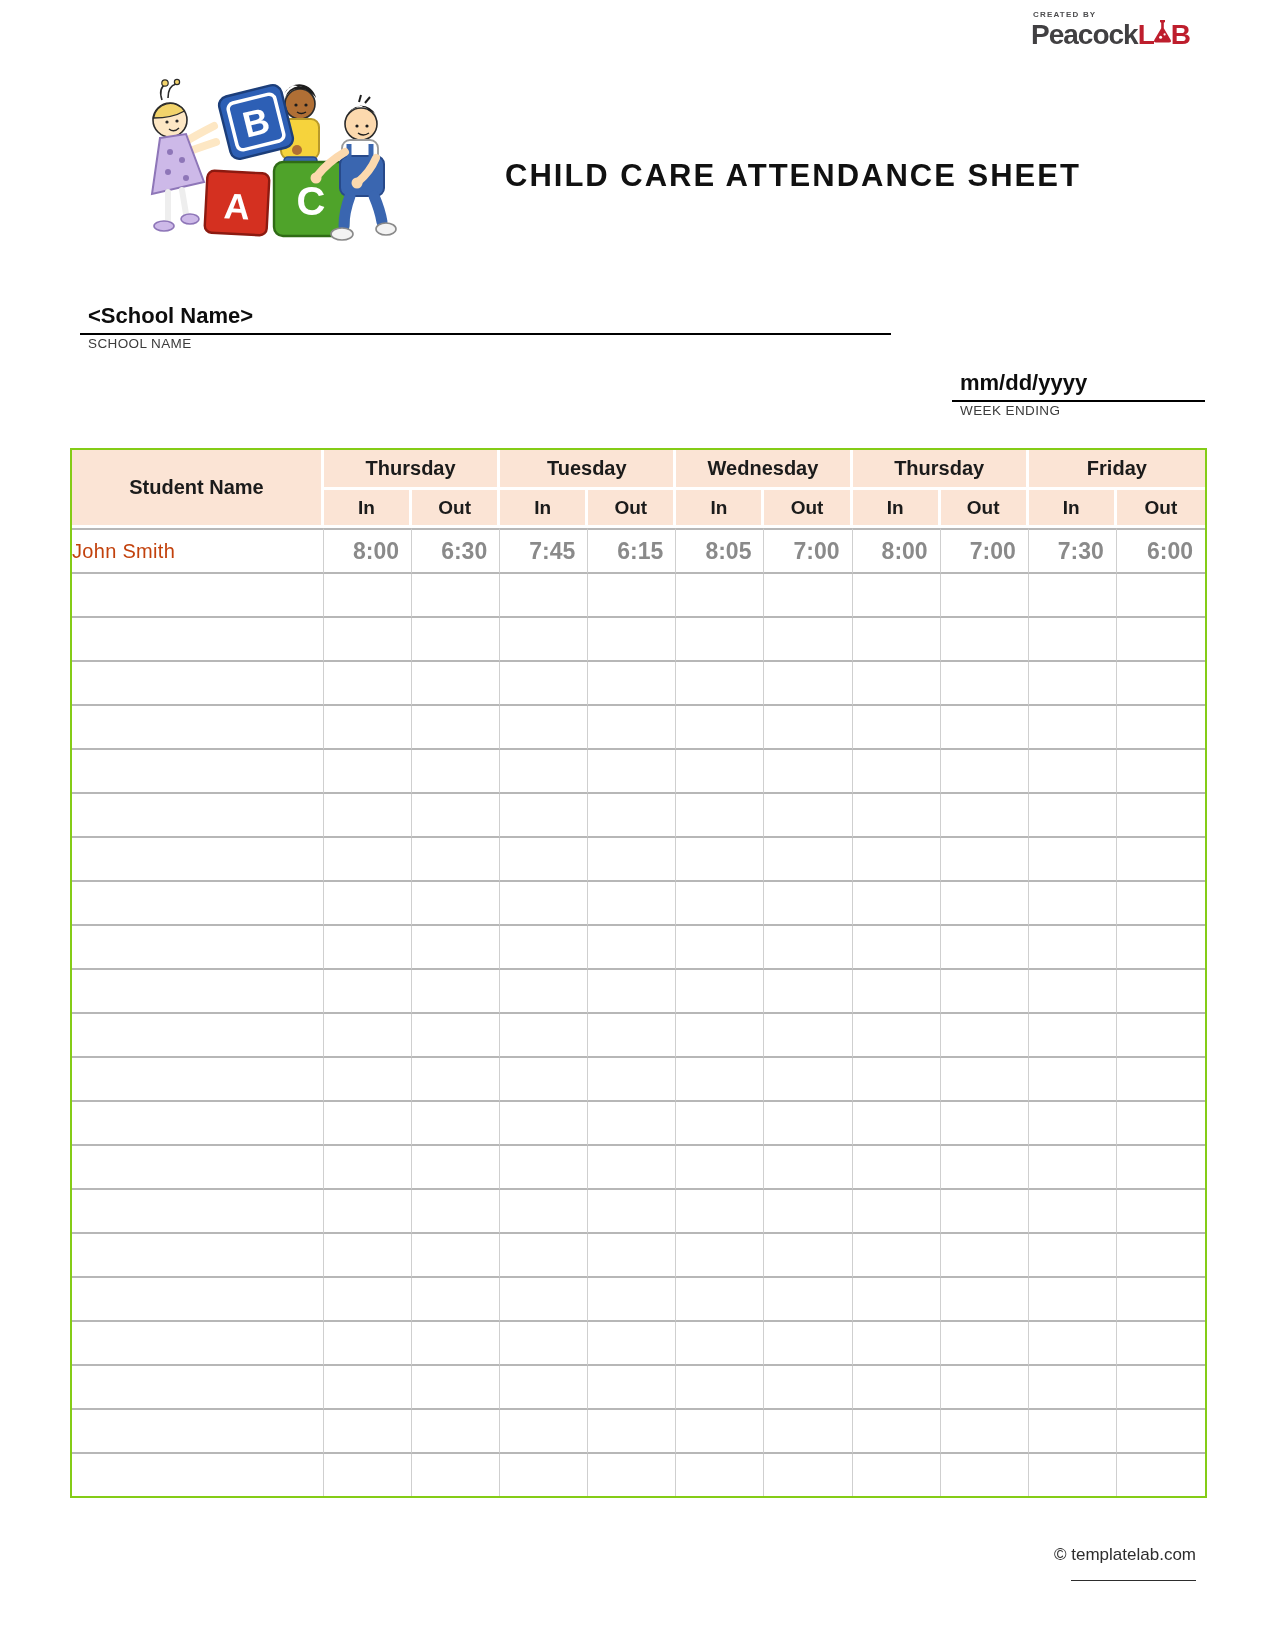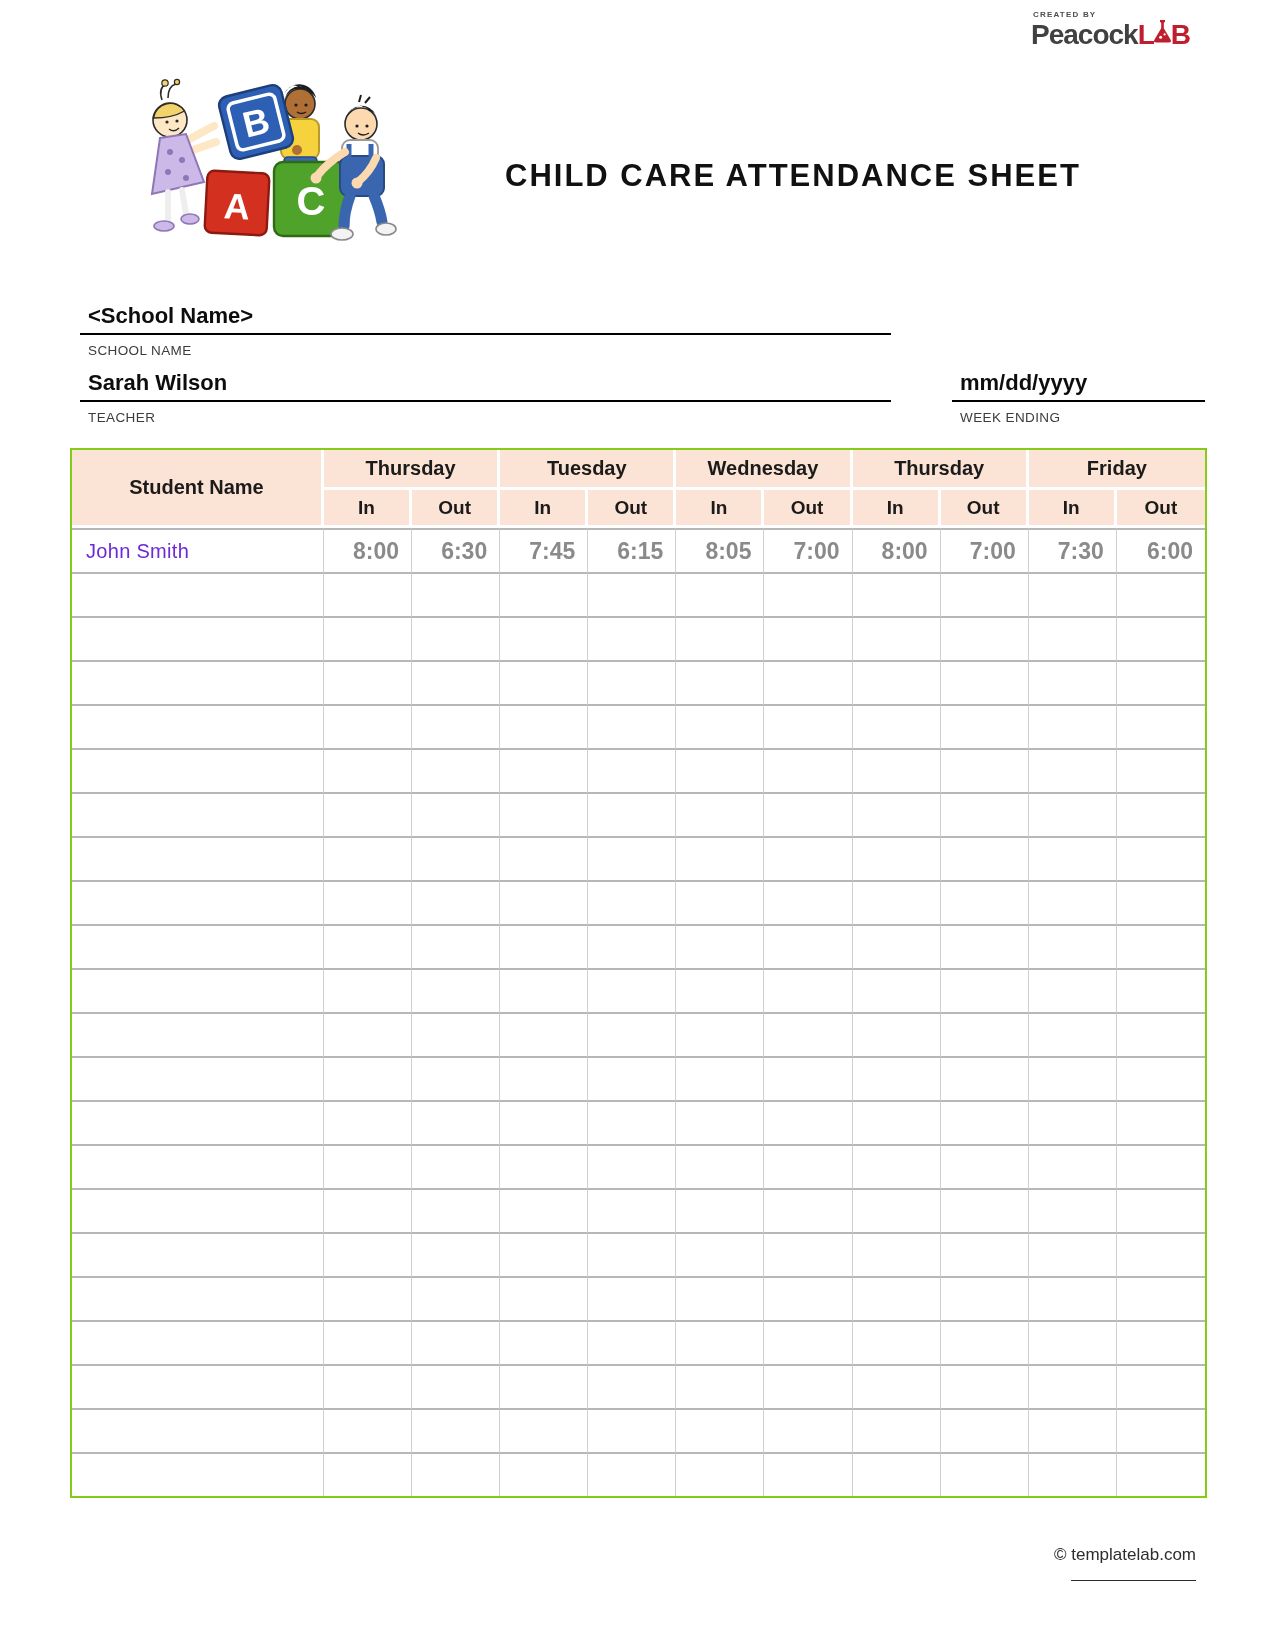--- a/index.html
+++ b/index.html
@@ -18,42 +18,42 @@
   .title { position: absolute; left: 505px; top: 158px; font-size: 31px; font-weight: bold;
            letter-spacing: 2px; color: #111; white-space: nowrap; }
 
   
   .illustration { position: absolute; left: 118px; top: 60px; }
 
   
   .field { position: absolute; }
   .field-value { font-size: 22px; font-weight: bold; color: #0d0d0d; padding: 0 0 4px 8px; white-space: nowrap; }
   .field-rule { border-bottom: 2.5px solid #000; }
-  .field-label { font-size: 13.5px; color: #3c3c3c; letter-spacing: 0.4px; padding-left: 8px; margin-top: 8px; }
+  .field-label { font-size: 13.5px; color: #3c3c3c; letter-spacing: 0.4px; padding-left: 8px; margin-top: 1px; }
   .f-school  { left: 80px;  top: 303px; width: 811px; }
   .f-room    { left: 952px; top: 303px; width: 253px; }
   .f-teacher { left: 80px;  top: 370px; width: 811px; }
   .f-week    { left: 952px; top: 370px; width: 253px; }
 
   
   .sheet { position: absolute; left: 70px; top: 448px; width: 1133px; border: 2px solid #84cc16; background: #fff; }
   table.att { width: 100%; border-collapse: separate; border-spacing: 0; table-layout: fixed; }
   col.c-name { width: 252px; }
   th { background: #fbe4d5; border-right: 3px solid #fff; border-bottom: 3px solid #fff;
        font-weight: bold; color: #1b1b1b; text-align: center; vertical-align: middle; }
   th:last-child { border-right: 0; }
   th.day-cell { font-size: 20px; height: 37px; }
   th.io-cell  { font-size: 19px; height: 35px; }
   th.student-cell { font-size: 20px; }
   td { height: 42px; border-right: 1.5px solid #cfcfcf; border-bottom: 2px solid #b7b7b7;
        vertical-align: middle; background: #fff; }
   td:last-child { border-right: 0; }
   tr.data-row:last-child td { border-bottom: 0; }
   tr.first-data-row td { border-top: 2px solid #b7b7b7; }
-  td.name-cell { font-size: 20px; color: #6d28d9; text-align: left; padding-left: 14px; letter-spacing: 0.3px; }
+  td.name-cell { font-size: 20px; color: #c2410c; text-align: left; letter-spacing: 0.3px; }
   td.time-cell { font-size: 23px; color: #8a8a8a; text-align: right; padding-right: 12px; font-weight: bold; }
 
   
   .footer { position: absolute; top: 1545px; right: 79px; font-size: 17px; color: #2d2d2d; white-space: nowrap; }
   .footer-link { color: #2d2d2d; text-decoration: none; border-bottom: 1.5px solid #2d2d2d; padding-bottom: 16px; cursor: pointer; }
 </style>
 </head>
 <body>
 
 <div class="page">
@@ -144,24 +144,20 @@
       <ellipse cx="224" cy="174" rx="11" ry="6" fill="#f3f3f3" stroke="#8a8a8a" stroke-width="1.6"></ellipse>
       <ellipse cx="268" cy="169" rx="10" ry="6" fill="#f3f3f3" stroke="#8a8a8a" stroke-width="1.6"></ellipse>
     </svg>
   </div>
 
   <div class="title">CHILD CARE ATTENDANCE SHEET</div>
 
   <div class="field f-school">
     <div class="field-value field-rule">&lt;School Name&gt;</div>
     <div class="field-label">SCHOOL NAME</div>
-  </div>
-  <div class="field f-teacher">
-    <div class="field-value field-rule">Sarah Wilson</div>
-    <div class="field-label">TEACHER</div>
   </div>
   <div class="field f-week">
     <div class="field-value field-rule">mm/dd/yyyy</div>
     <div class="field-label">WEEK ENDING</div>
   </div>
 
   <div class="sheet">
     <table class="att">
       <colgroup>
         <col class="c-name">

